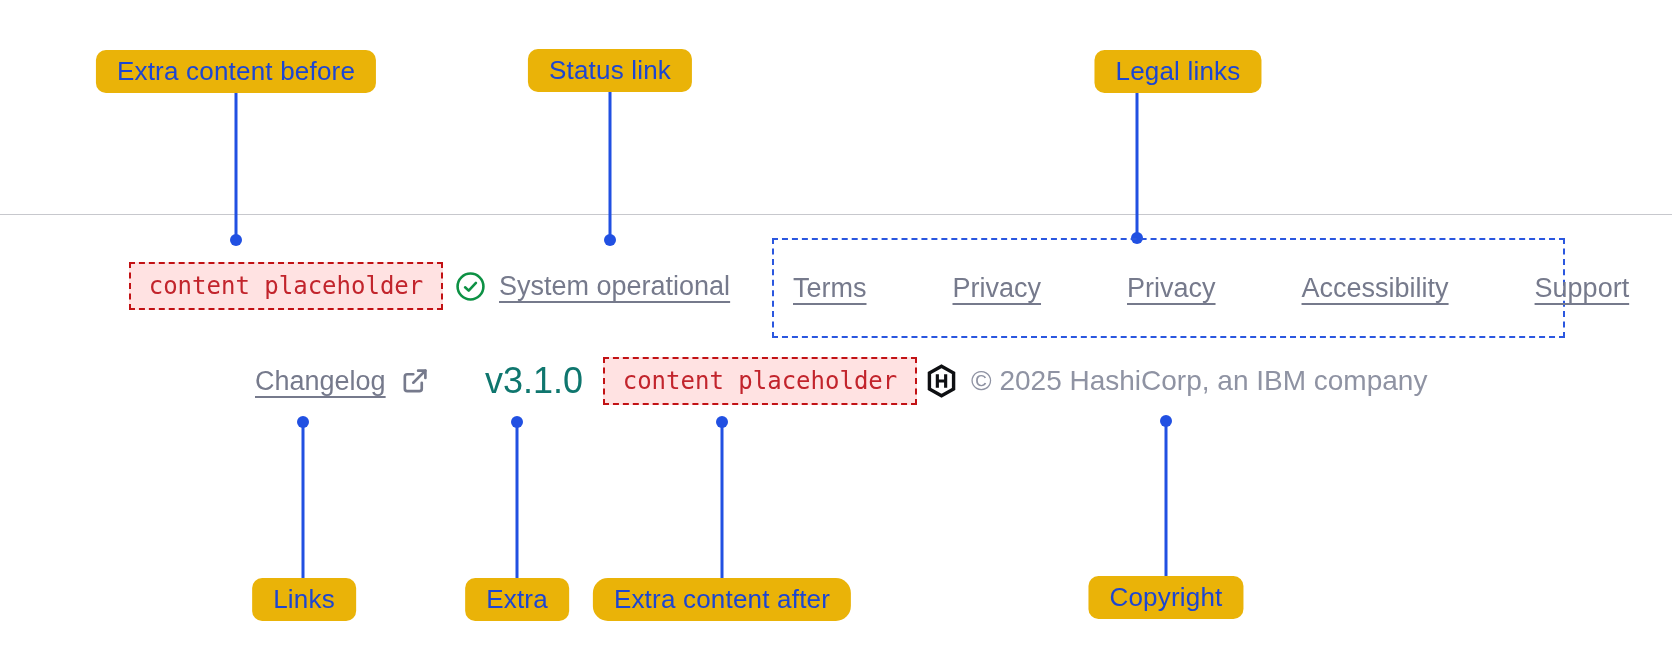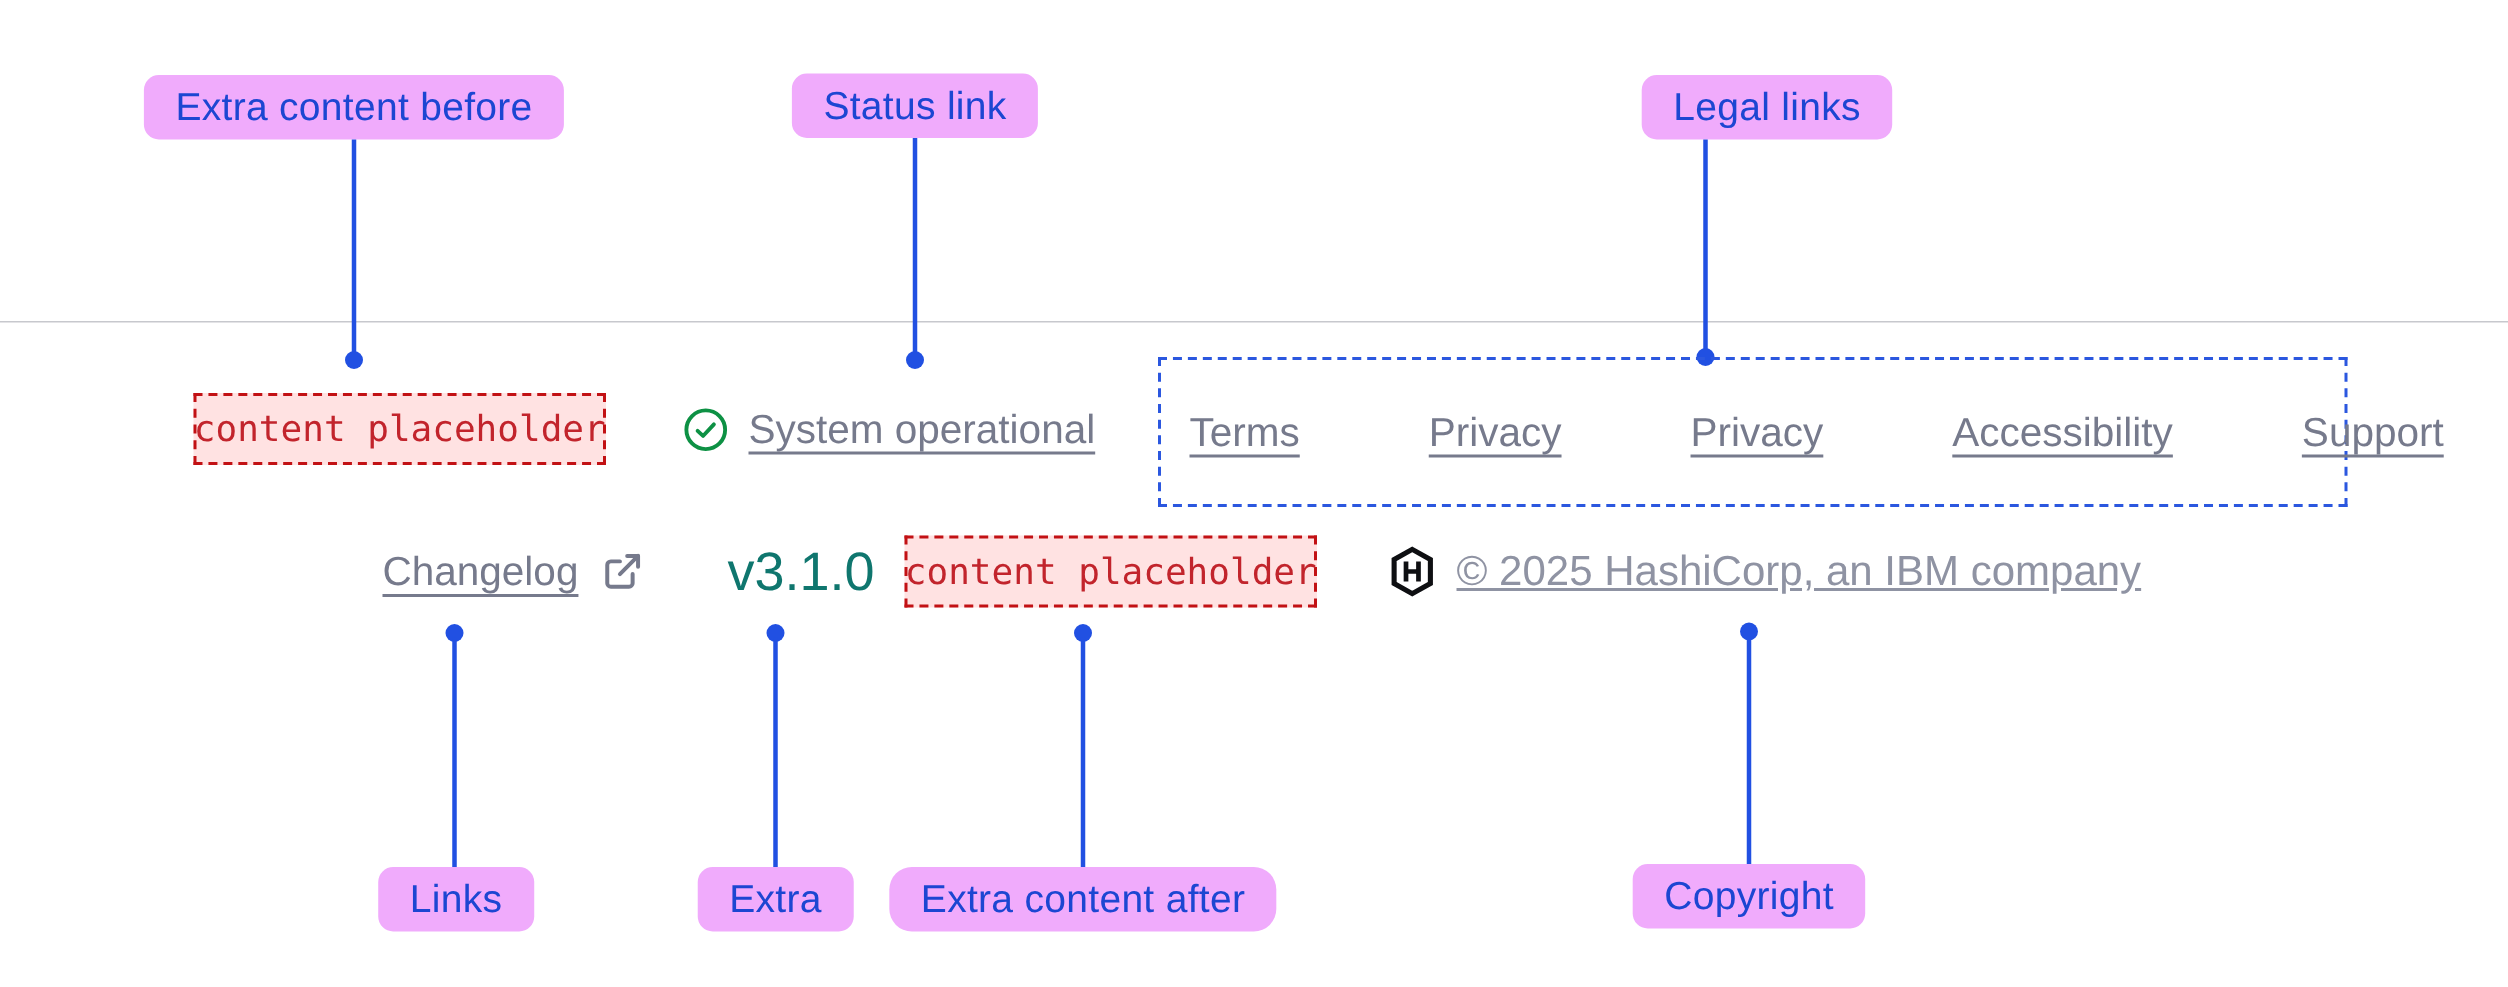--- a/index.html
+++ b/index.html
@@ -5,51 +5,51 @@
   html,body{margin:0;padding:0;background:#ffffff;}
   .stage{
     position:relative;width:1672px;height:658px;overflow:hidden;
     background:#ffffff;font-family:"Liberation Sans",sans-serif;
   }
   .divider{position:absolute;left:0;top:214px;width:1672px;height:1px;background:#c7c8cd;}
 
   
   .callout{
     position:absolute;transform:translateX(-50%);
-    background:#f0abfc;color:#1c46d2;
+    background:#eab308;color:#1c46d2;
     font-size:26px;font-weight:500;letter-spacing:.2px;
     height:43px;line-height:43px;padding:0 21px;border-radius:10px;white-space:nowrap;
   }
   
   .vline{position:absolute;width:3px;background:#2150e2;transform:translateX(-50%);}
   .dot{position:absolute;width:12px;height:12px;border-radius:50%;background:#2150e2;transform:translate(-50%,-50%);}
 
   
   .placeholder{
-    position:absolute;box-sizing:border-box;width:275px;height:48px;
+    position:absolute;box-sizing:border-box;width:314px;height:48px;
     background:#ffe2e2;border:2px dashed #c21114;color:#c2242c;
     font-family:"DejaVu Sans Mono",monospace;font-size:24px;
     display:flex;align-items:center;justify-content:center;white-space:nowrap;
   }
 
   
   .flink{
     color:#767a8c;font-weight:500;font-size:27px;white-space:nowrap;cursor:pointer;
     text-decoration:underline;text-decoration-thickness:2px;text-underline-offset:6px;
   }
   .row-item{position:absolute;height:48px;display:flex;align-items:center;}
   .status-group{left:455px;top:262px;gap:13px;}
   .legal-box{
     position:absolute;left:772px;top:238px;width:793px;height:100px;box-sizing:border-box;
     border:2px dashed #2b57df;display:flex;align-items:center;padding-left:19px;gap:86px;
   }
   .changelog-group{left:255px;top:357px;gap:14px;align-items:center;}
   .version{left:485px;top:357px;color:#0f766e;font-size:36px;}
   .copyright-group{left:926px;top:357px;gap:14px;}
-  .copyright-text{color:#8f93a3;font-size:28px;font-weight:500;white-space:nowrap;text-decoration:underline;}
+  .copyright-text{color:#8f93a3;font-size:28px;font-weight:500;white-space:nowrap;}
   .icon{display:inline-flex;flex:none;}
 </style>
 </head>
 <body>
 
 <div class="stage">
 
   <div class="divider"></div>
 
   <div class="callout" style="left:236px;top:50px;">Extra content before</div>

